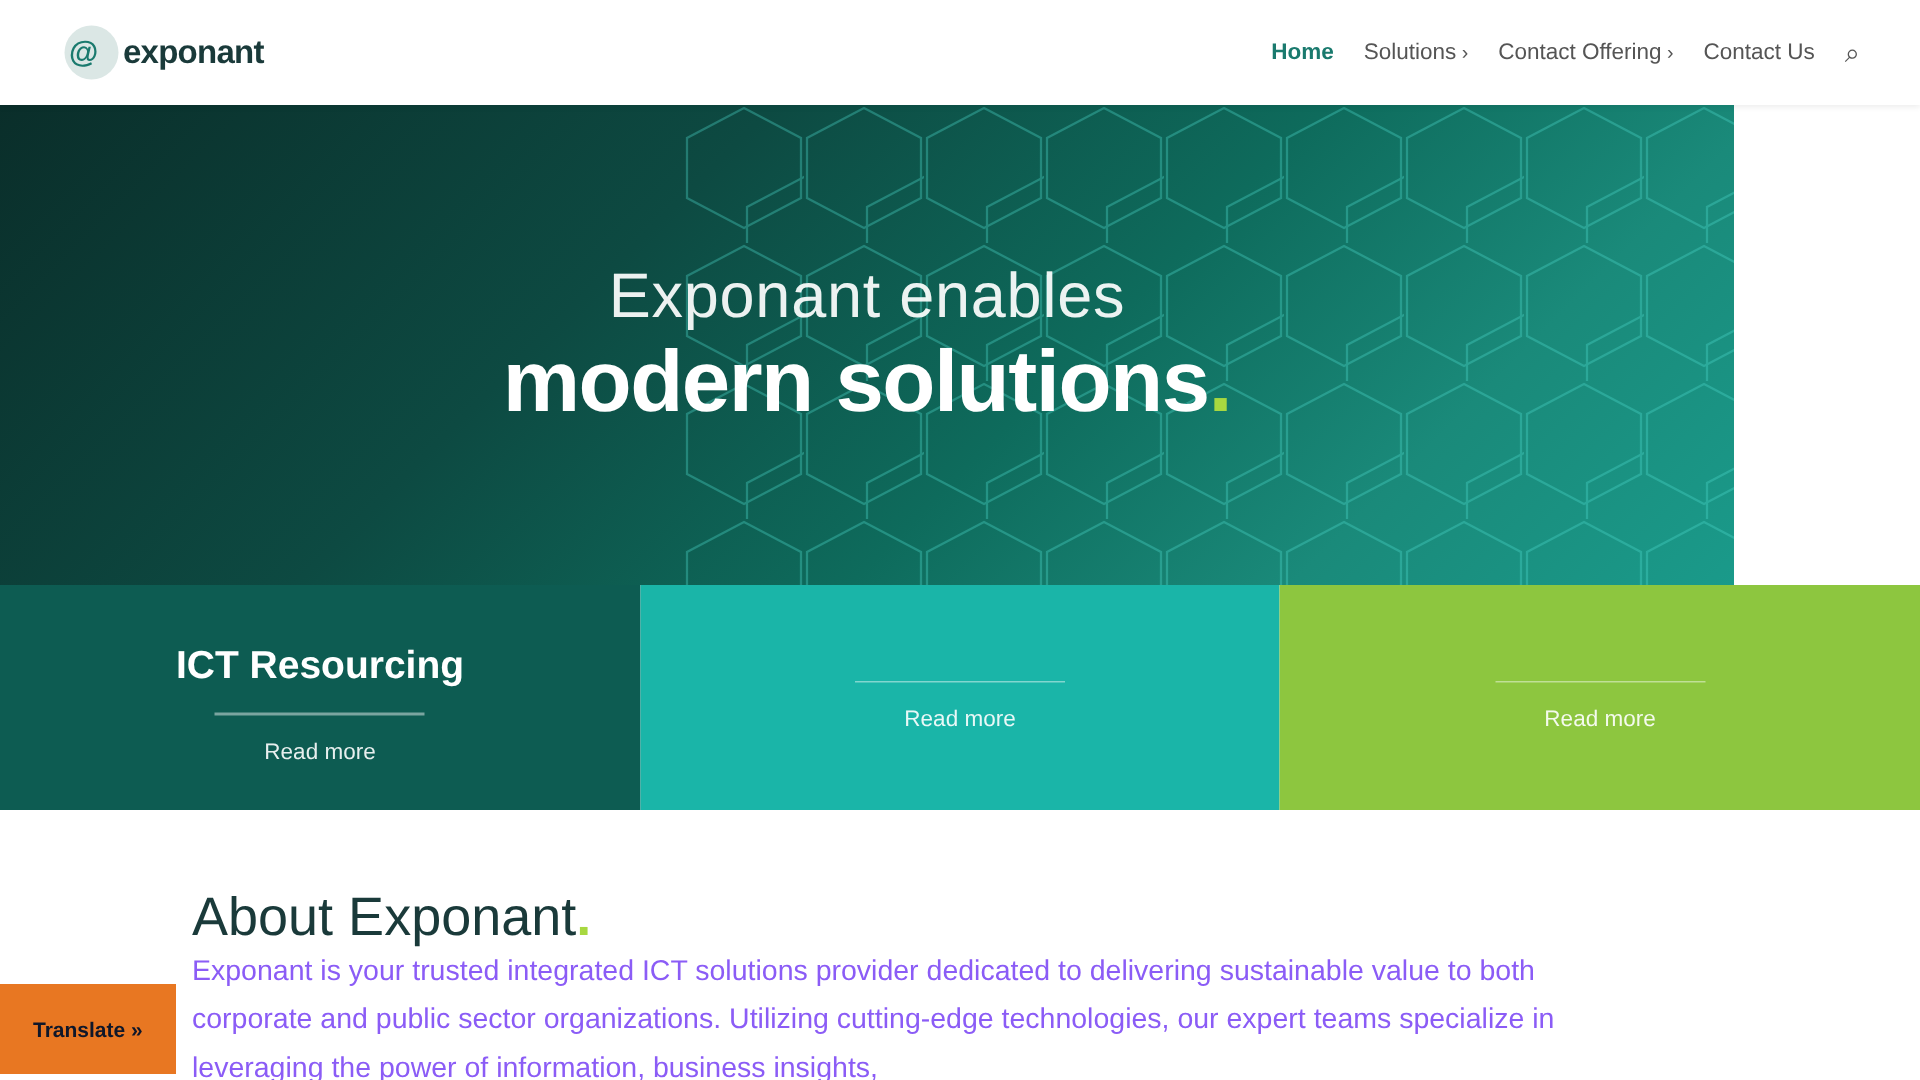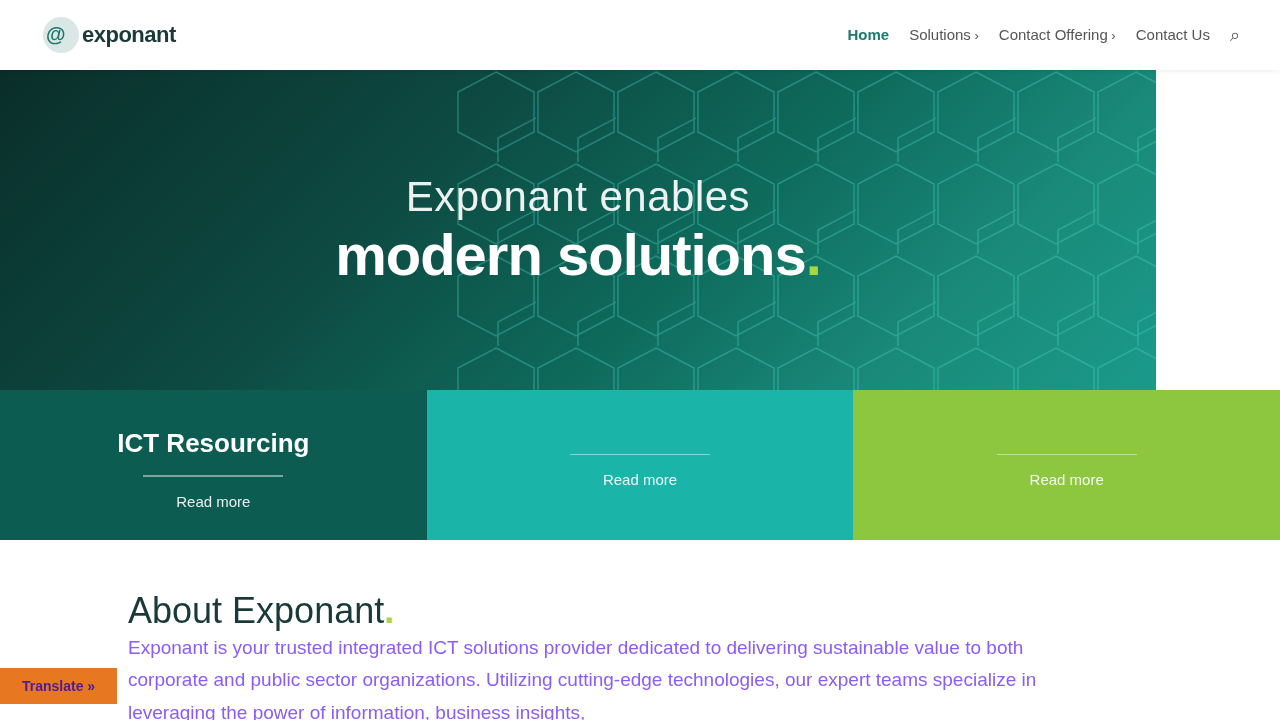--- a/index.html
+++ b/index.html
@@ -156,27 +156,27 @@
     .about-text {
       font-size: 19px;
       color: #8b5cf6;
       line-height: 1.7;
       max-width: 960px;
     }
 
     
     .translate-btn {
       position: fixed;
-      bottom: 16px;
+      bottom: 4px;
       left: 0;
       background: #e87722;
-      color: #4c1d95;
+      color: #0f172a;
       font-size: 14px;
       font-weight: 600;
-      padding: 10px 22px;
+      padding: 22px 22px;
       border: none;
       cursor: pointer;
       z-index: 9999;
     }
   </style>
 </head>
 <body>
 
 <nav class="navbar">
   <div class="navbar-logo">

